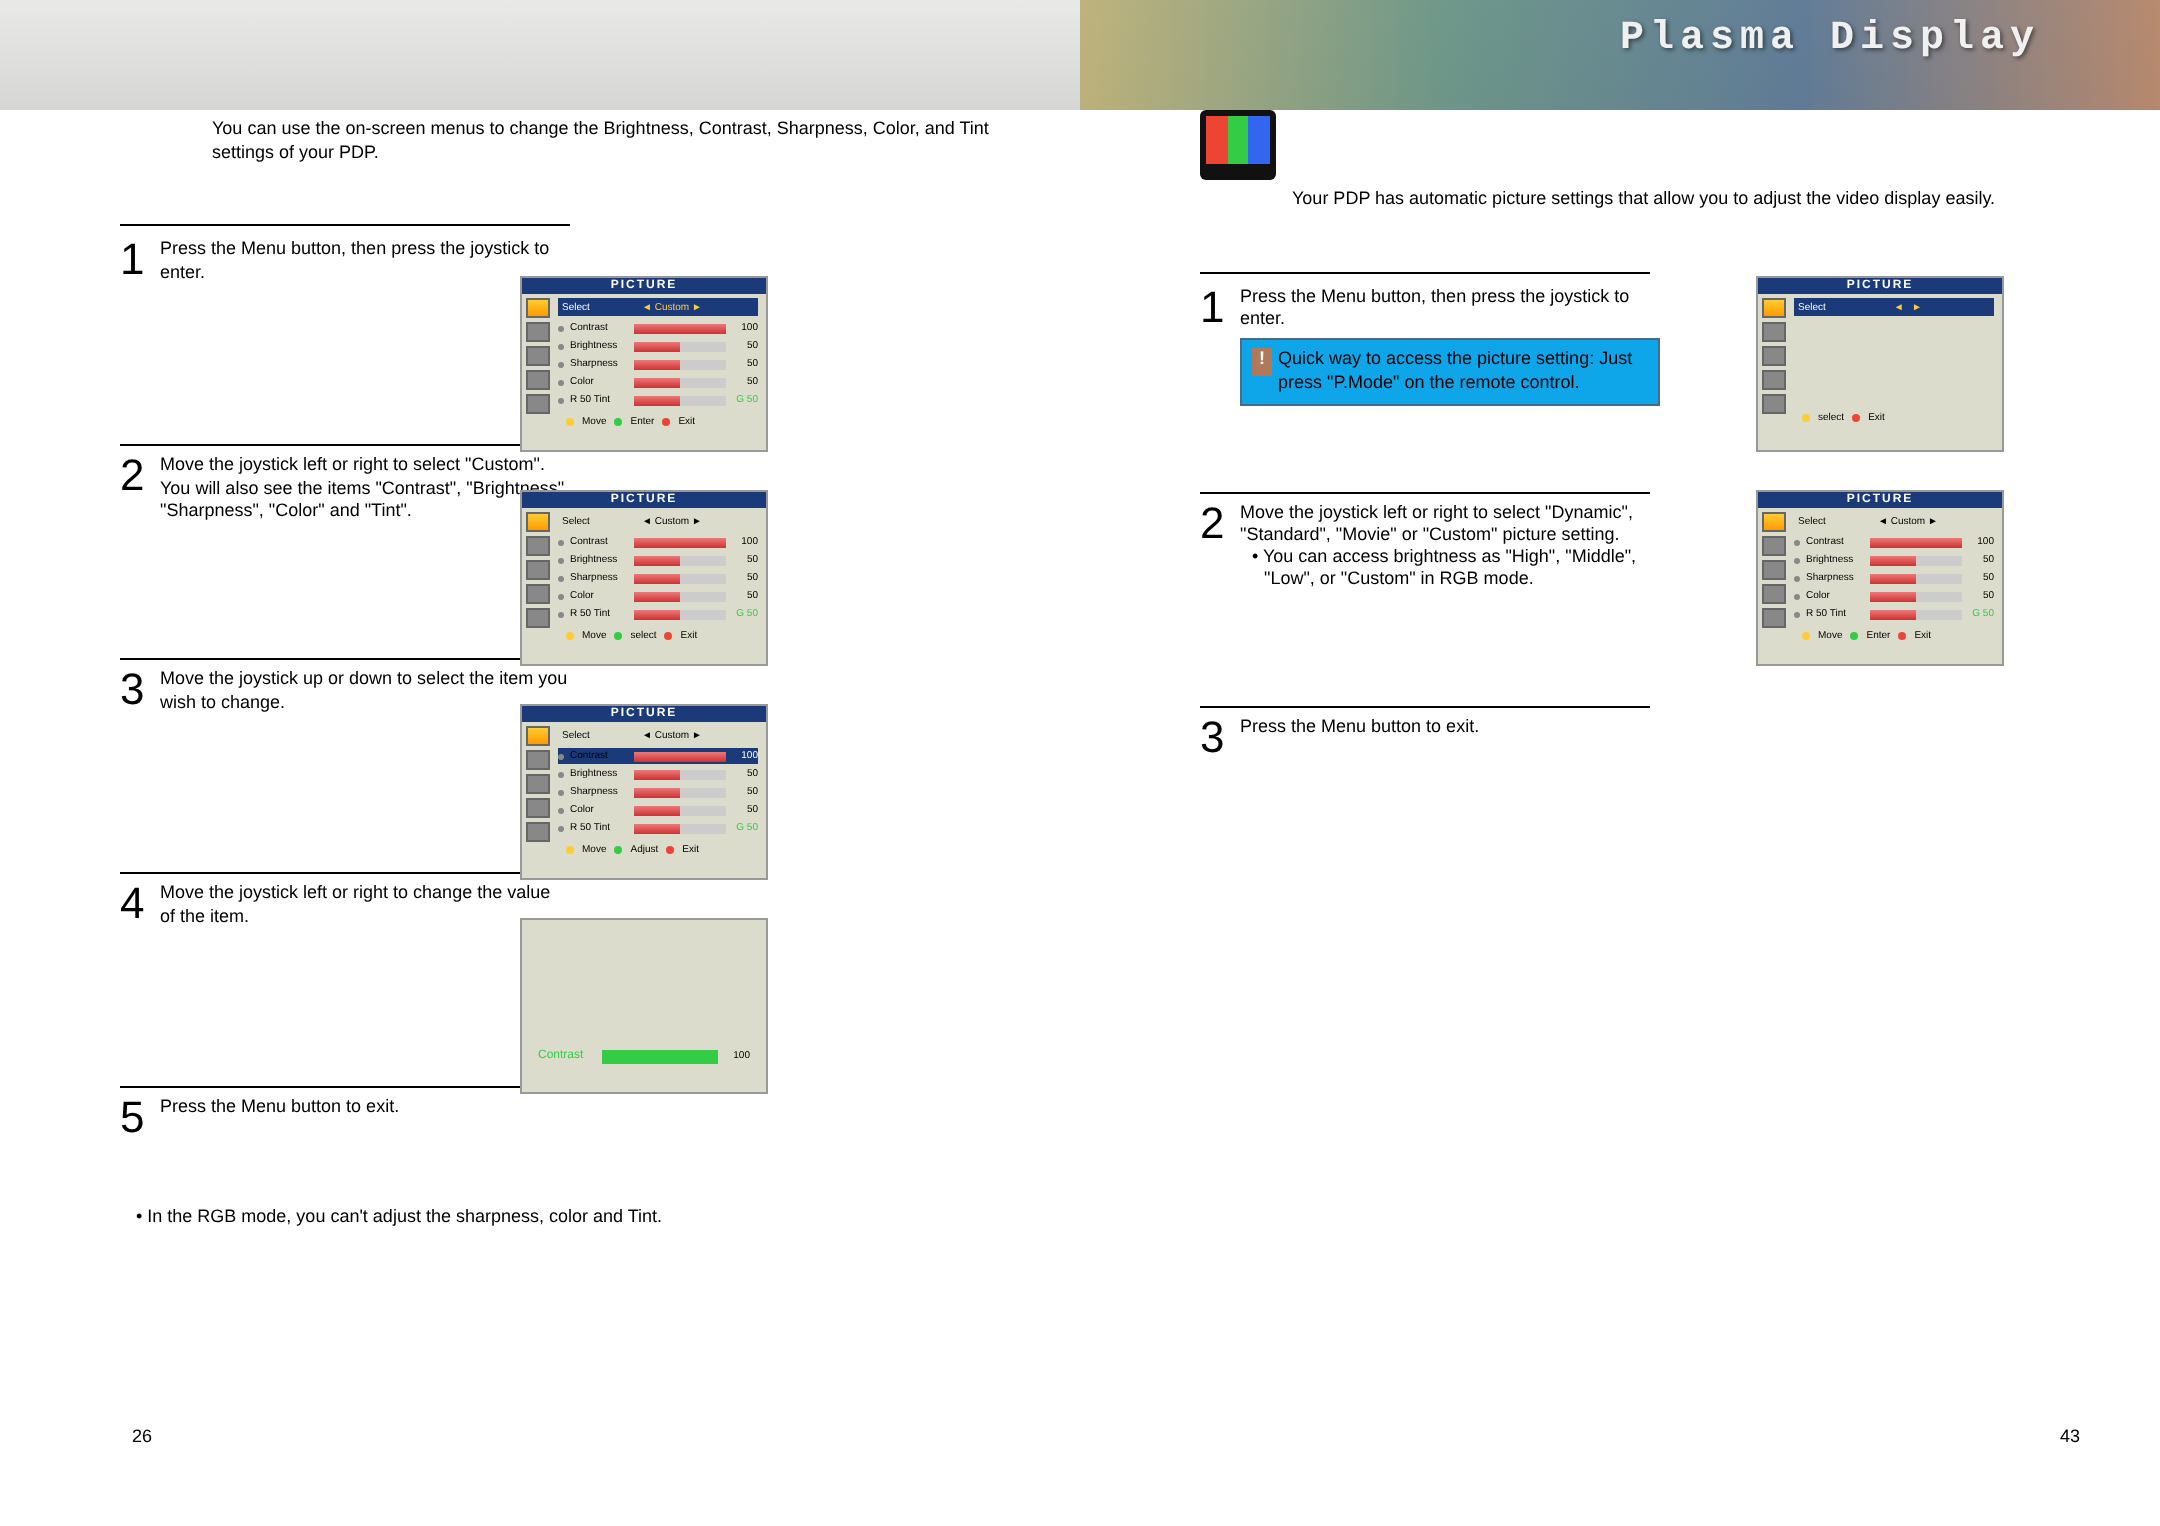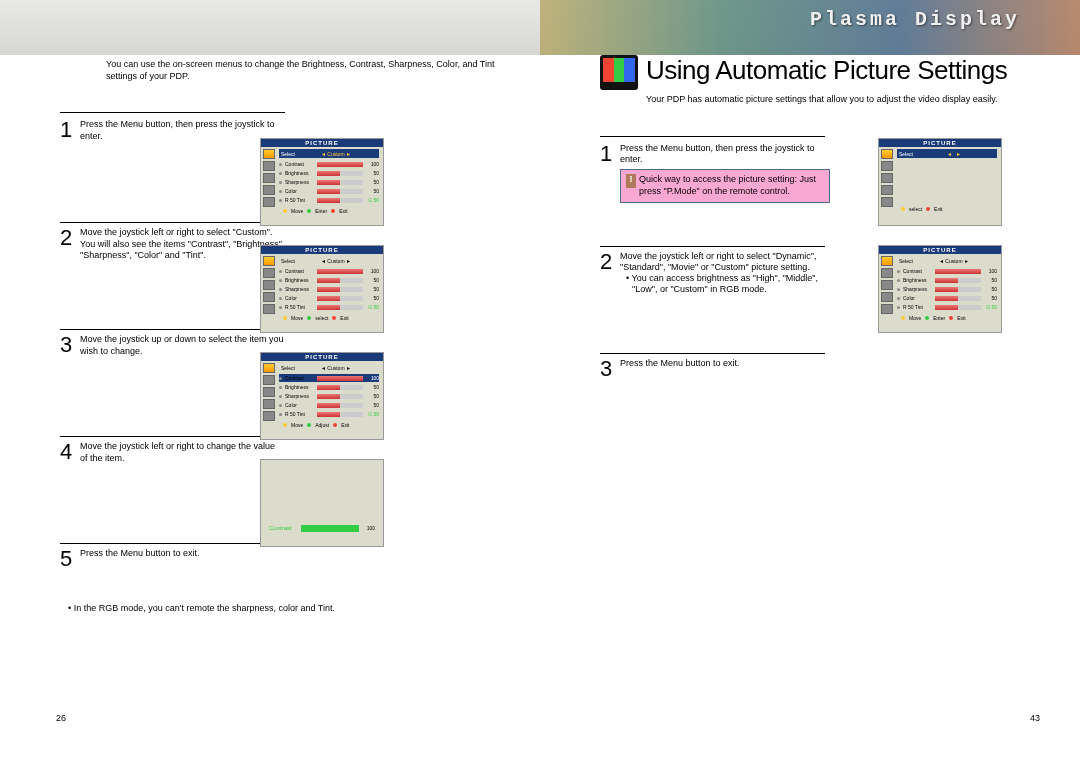--- a/index.html
+++ b/index.html
@@ -99,33 +99,33 @@
   .osd-dot { width:3px;height:3px;border-radius:50%;background:#888; margin-right:1px;}
   .osd-bar { flex:1; height:5px; background:#ccc; position:relative;}
   .osd-bar-fill{position:absolute;top:0;left:0;bottom:0;background:linear-gradient(#e77,#c33);}
   .osd-val { width:14px; font-size:5px; text-align:right;}
   .osd-select-row{display:flex;align-items:center;height:9px;background:#1a3a7a;color:#fff;font-size:5px;padding:0 2px;margin-bottom:2px;}
   .osd-select-row.plain{background:transparent;color:#000;}
   .osd-foot{display:flex;gap:4px;padding:2px 4px;font-size:5px;align-items:center;margin-top:2px;}
   .osd-foot .d{width:4px;height:4px;border-radius:50%;}
   .tip-box {
     border: 1px solid #4a6a8a;
-    background: #f9a8d4;
+    background: #0ea5e9;
     font-size: 9px; padding: 4px 6px 4px 18px;
     position: relative; margin-top: 4px; line-height:1.3;
     width: 210px;
   }
   .tip-box::before {
     content:"!"; position:absolute; left:5px; top:4px; width:10px;height:14px;
     background:#b07a5a; color:#fff; font-weight:bold; text-align:center;
     font-size:9px;
   }
   .note-heading { font-size: 10px; font-style: italic; font-weight: bold; margin-top: 4px;}
   .note-text { font-size: 9px; margin-left: 8px; text-indent:-6px; padding-left:6px;}
-  .page-num-l { position:absolute; bottom: 40px; left: 56px; font-size: 9px; margin-top: 29px;}
+  .page-num-l { position:absolute; bottom: 40px; left: 66px; font-size: 9px; margin-top: 29px;}
   .page-num-r { position:absolute; bottom: 40px; right: 40px; font-size: 9px;}
   .step-short { height: 60px; }
 </style>
 </head>
 <body>
 
 <div class="top-bar">
   <div class="top-bar-right"></div>
   <div class="plasma-title">Plasma Display</div>
 </div>
@@ -159,35 +159,32 @@
       </div>
     </div>
     <div class="step-wrap step-short">
       <div class="step-row">
         <div class="step-num">5</div>
         <div class="step-text">Press the Menu button to exit.</div>
       </div>
     </div>
   </div>
 
-  <div class="note-text">• In the RGB mode, you can't remote the sharpness, color and Tint.</div>
+  <div class="note-text">• In the RGB mode, you can't adjust the sharpness, color and Tint.</div>
 </div>
 
 <div class="column col-right">
   <div class="section-title-row">
     <div class="tv-icon">
       <div class="tv-body"></div>
       <div class="tv-screen">
           <span class="tv-r"></span>
           <span class="tv-g"></span>
           <span class="tv-b"></span>
         </div>
-    </div>
-    <div>
-      <div class="section-title">Using Automatic Picture Settings</div>
     </div>
   </div>
   <div class="section-desc">Your PDP has automatic picture settings that allow you to adjust the video display easily.</div>
 
   <div class="steps">
     <div class="step-wrap">
       <div class="step-row">
         <div class="step-num">1</div>
         <div>
           <div class="step-text">Press the Menu button, then press the joystick to enter.</div>

